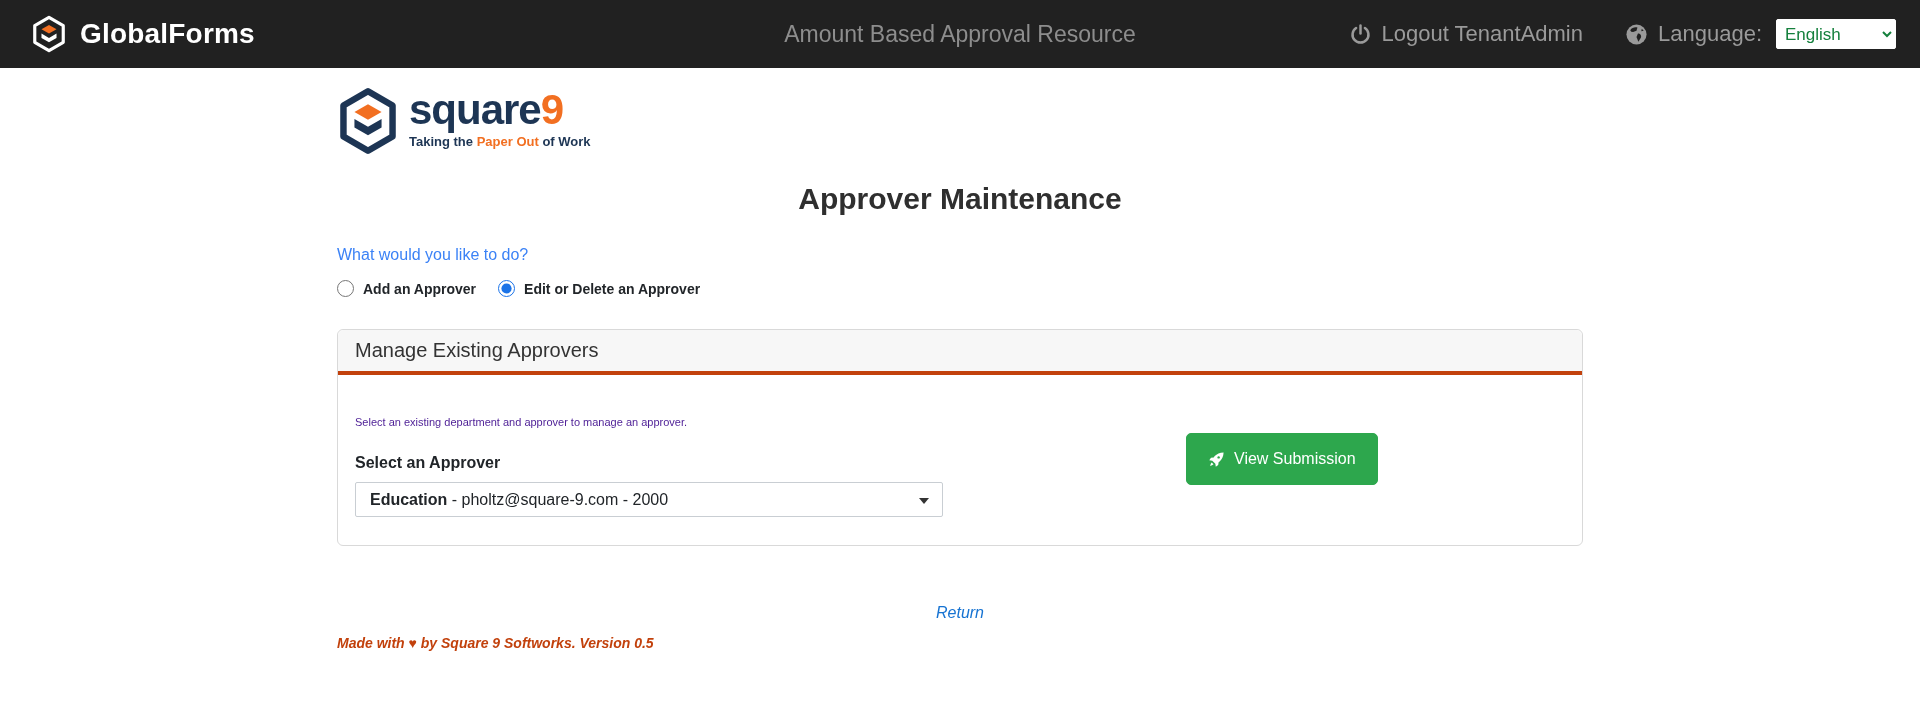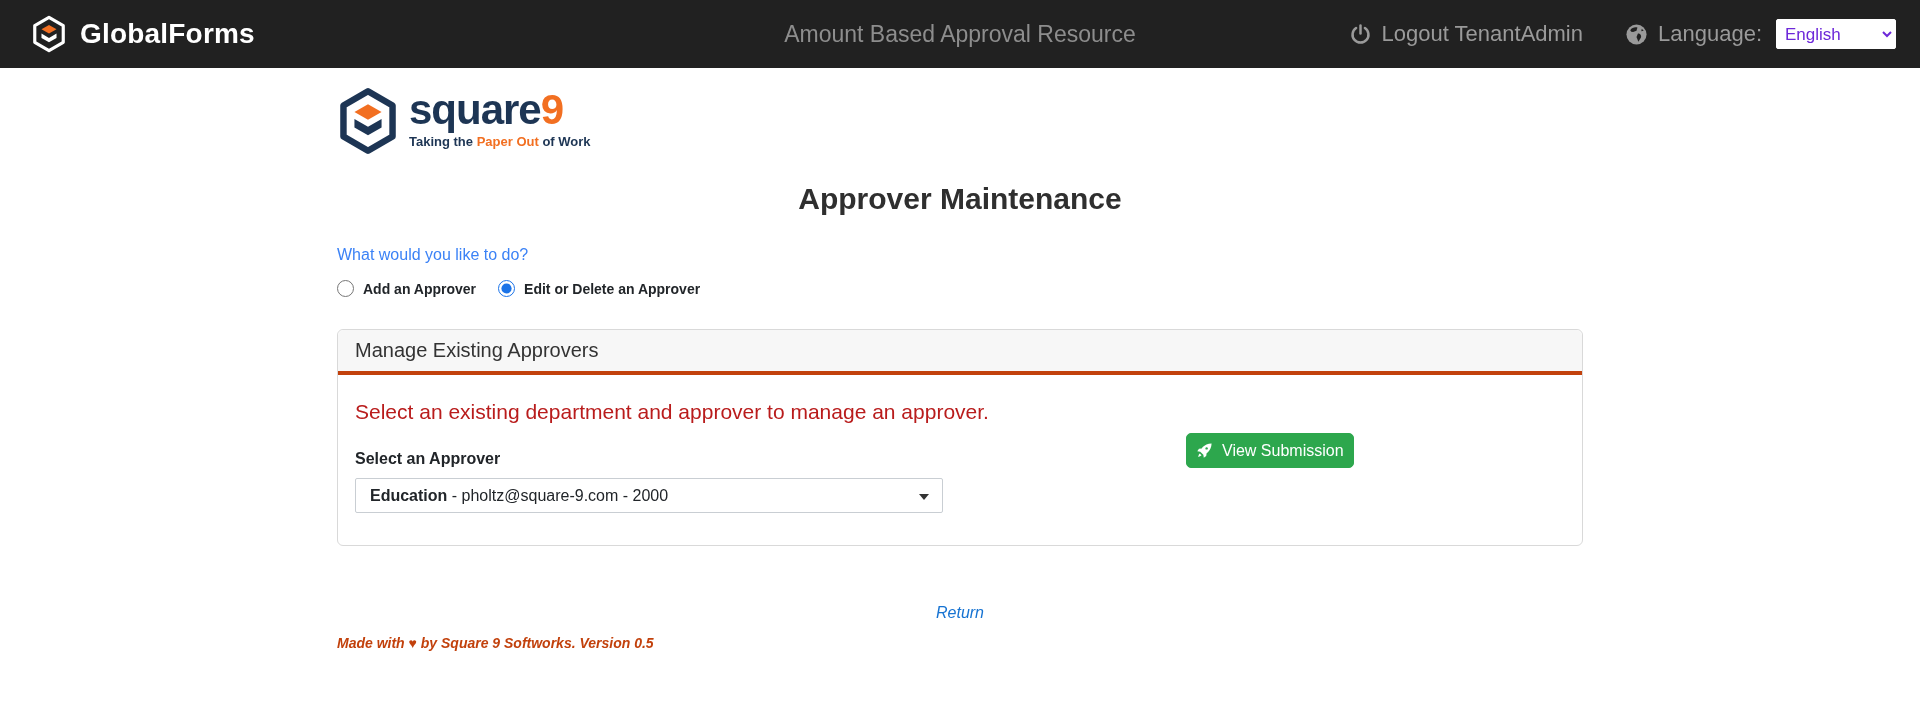--- a/index.html
+++ b/index.html
@@ -11,21 +11,21 @@
     display: flex; align-items: center; padding: 0 24px 0 30px; }
   .brand { display: flex; align-items: center; gap: 12px; }
   .brand-name { color: #ffffff; font-size: 28px; font-weight: 700; letter-spacing: 0.2px; }
   .nav-title { position: absolute; left: 0; right: 0; text-align: center;
     color: #8d8d8d; font-size: 23px; pointer-events: none; }
   .nav-right { margin-left: auto; display: flex; align-items: center; gap: 14px;
     color: #9a9a9a; font-size: 22px; z-index: 2; }
   .nav-item { display: flex; align-items: center; gap: 10px; cursor: pointer; }
   .nav-gap { width: 14px; }
   .lang-select { width: 120px; height: 30px; font-size: 17px; background: #ffffff;
-    color: #6d28d9; border: 1px solid #ffffff; border-radius: 2px; padding: 0 4px;
+    color: #15803d; border: 1px solid #ffffff; border-radius: 2px; padding: 0 4px;
     font-family: "Liberation Sans", sans-serif; }
 
   
   .container { width: 1246px; margin: 0 auto; }
 
   .s9-logo { display: flex; align-items: flex-start; gap: 10px; margin-top: 20px; height: 66px; }
   .s9-text-block { display: flex; flex-direction: column; }
   .s9-wordmark { font-size: 42px; font-weight: 700; color: #1d3554; letter-spacing: -1px;
     line-height: 44px; }
   .s9-wordmark .nine { color: #f26f21; }
@@ -40,34 +40,34 @@
   .radio-row { display: flex; align-items: center; gap: 22px; margin-top: 16px; }
   .radio-opt { display: flex; align-items: center; gap: 9px; }
   .radio-opt input { width: 17px; height: 17px; accent-color: #1a73e8; cursor: pointer; }
   .radio-opt label { font-size: 14px; font-weight: 700; color: #212529; cursor: pointer; }
 
   
   .panel { margin-top: 32px; border: 1px solid #d9d9d9; border-radius: 6px; background: #fff; }
   .panel-header { background: #f7f7f7; border-bottom: 4px solid #c2410c;
     border-radius: 6px 6px 0 0; padding: 9px 17px; font-size: 20px; color: #333; }
   .panel-body { position: relative; padding: 17px 17px 0 17px; height: 170px; }
-  .panel-desc { font-size: 21px; color: #b91c1c; margin-top: 8px; }
+  .panel-desc { font-size: 11px; color: #4c1d95; margin-top: 24px; }
   .field-label { font-size: 16px; font-weight: 700; color: #212529; margin-top: 26px; }
   .dropdown { position: relative; margin-top: 10px; width: 588px; height: 35px;
     border: 1px solid #c9ced3; border-radius: 2px; background: #fff;
     display: flex; align-items: center; padding: 0 30px 0 14px; cursor: pointer;
     font-size: 16px; color: #212529; white-space: nowrap; }
   .dropdown .dep { font-weight: 700; }
   .dropdown .caret { position: absolute; right: 13px; top: 50%; margin-top: -2px;
     width: 0; height: 0; border-left: 5px solid transparent;
     border-right: 5px solid transparent; border-top: 6px solid #333; }
-  .submit-btn { position: absolute; left: 848px; top: 58px; height: 35px;
+  .submit-btn { position: absolute; left: 848px; top: 58px; height: 52px;
     background: #2da74d; border: 1px solid #2da74d; border-radius: 5px;
     color: #ffffff; font-size: 16px; font-family: "Liberation Sans", sans-serif;
-    display: inline-flex; align-items: center; gap: 9px; padding: 0 9px; cursor: pointer; }
+    display: inline-flex; align-items: center; gap: 9px; padding: 0 21px; cursor: pointer; }
 
   
   .return-wrap { text-align: center; margin-top: 58px; font-style: italic; }
   .return-link { color: #1673d2; font-size: 16px; text-decoration: none; cursor: pointer; }
   .credit { text-align: left; margin-top: 13px; font-size: 14px; font-weight: 700;
     font-style: italic; color: #c2410c; }
 
   .icon { display: inline-flex; flex: none; }
 </style>
 </head>

